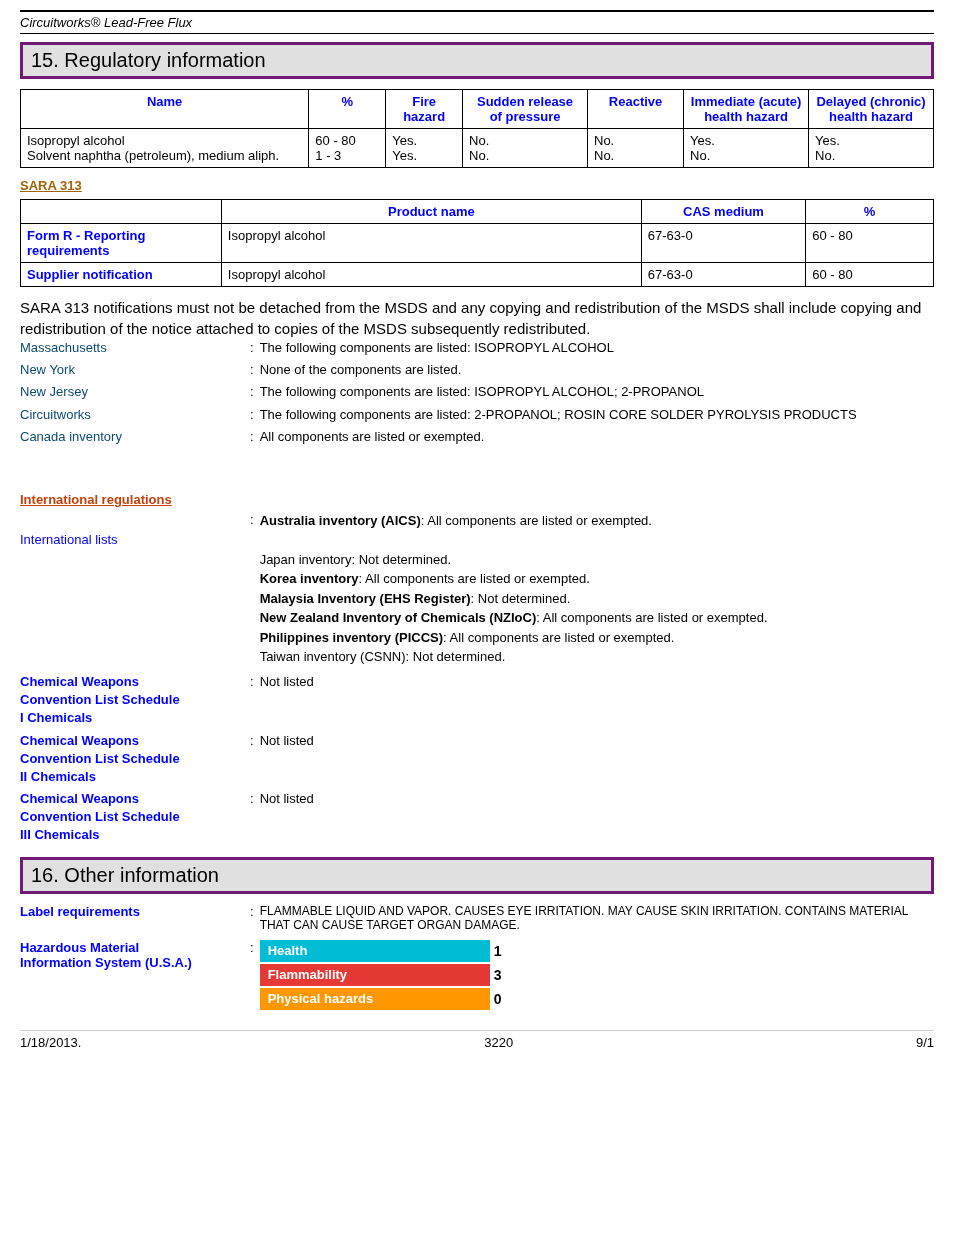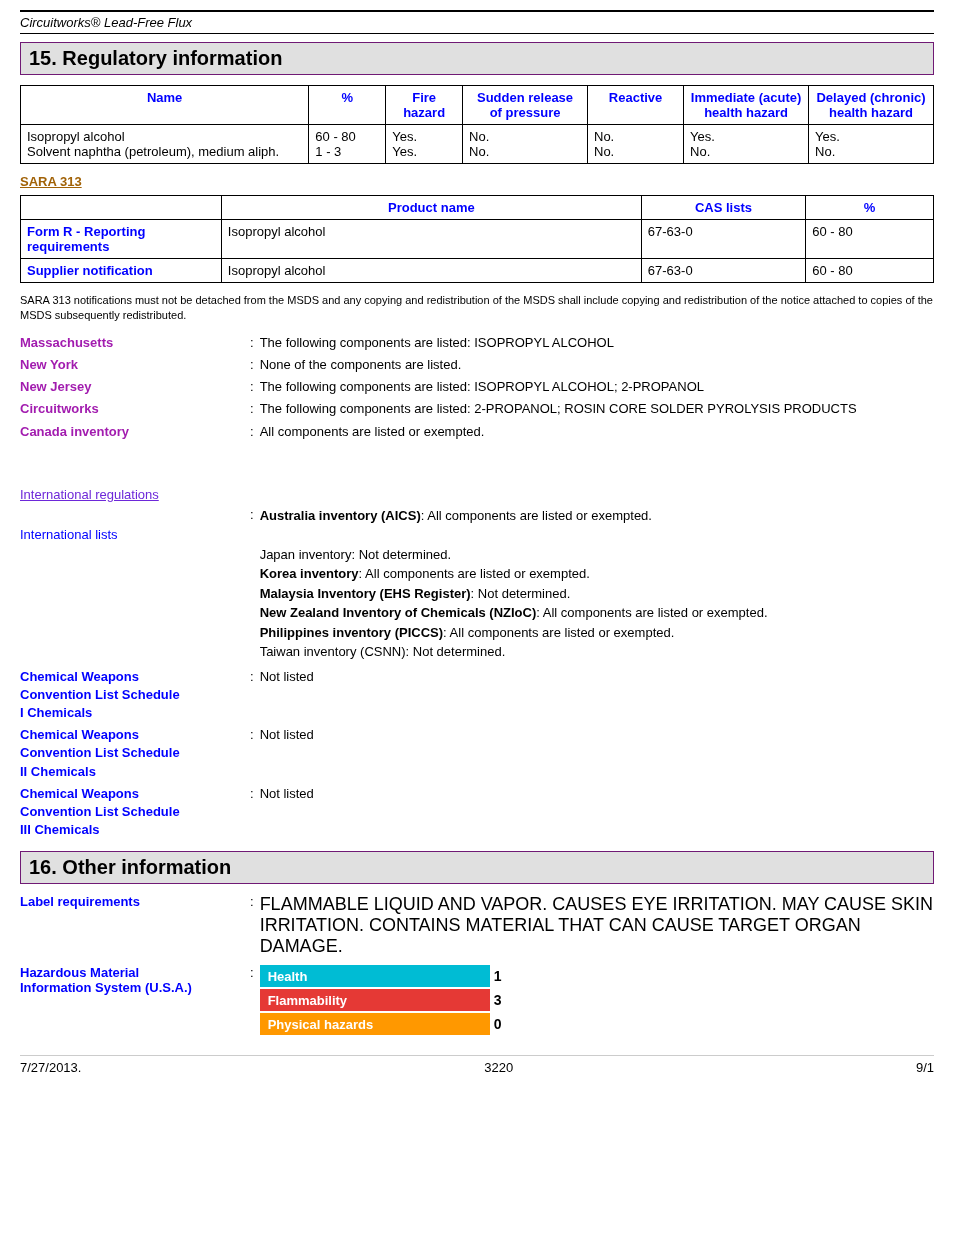--- a/index.html
+++ b/index.html
@@ -15,23 +15,23 @@
     .header-line {
       border-top: 2px solid #000;
       border-bottom: 1px solid #000;
       padding: 3px 0;
       margin-bottom: 8px;
       font-style: italic;
       font-size: 13px;
     }
     .section-title {
       font-size: 20px;
-      font-weight: bold;
+      font-weight: normal;
       background: #e0e0e0;
-      border: 1px solid #701a75;
+      border: 3px solid #701a75;
       padding: 4px 8px;
       margin-bottom: 10px;
     }
     .blue-link { color: #a16207; text-decoration: underline; cursor: pointer; }
 
     
     .reg-table {
       width: 100%;
       border-collapse: collapse;
       margin-bottom: 10px;
@@ -64,52 +64,51 @@
       background: #fff;
       color: #00f;
       font-weight: bold;
     }
     .sara-table td.row-label {
       color: #00f;
       font-weight: bold;
     }
 
     .sara-note {
-      font-size: 11px;
-      margin-bottom: 10px;
+      font-size: 15px;
       line-height: 1.4;
     }
 
     .state-regs-section {
       margin-bottom: 8px;
     }
     .state-regs-title {
       color: #00f;
       font-weight: bold;
       text-decoration: underline;
       margin-bottom: 4px;
       cursor: pointer;
     }
     .intl-regs-title {
-      color: #6d28d9;
-      font-weight: normal;
+      color: #c2410c;
+      font-weight: bold;
       text-decoration: underline;
       margin-bottom: 4px;
       cursor: pointer;
       margin-top: 46px;
     }
 
     .reg-row {
       display: flex;
       margin-bottom: 4px;
       line-height: 1.4;
     }
     .reg-row-label {
-      color: #a21caf;
-      font-weight: bold;
+      color: #0c4a6e;
+      font-weight: normal;
       min-width: 230px;
       flex-shrink: 0;
     }
     .reg-row-colon {
       margin-right: 6px;
       flex-shrink: 0;
     }
     .reg-row-value {
       flex: 1;
     }
@@ -151,21 +150,21 @@
       flex-shrink: 0;
     }
     .label-req-colon {
       margin-right: 6px;
       flex-shrink: 0;
     }
     .label-req-value {
       flex: 1;
       font-weight: normal;
       text-transform: uppercase;
-      font-size: 18px;
+      font-size: 12px;
     }
 
     .hmis-row {
       display: flex;
       margin-bottom: 4px;
       align-items: flex-start;
     }
     .hmis-label {
       color: #00f;
       font-weight: bold;
@@ -250,21 +249,21 @@
   </tbody>
 </table>
 
 <div class="blue-link" style="font-weight:bold; margin-bottom:6px;">SARA 313</div>
 
 <table class="sara-table">
   <thead>
     <tr>
       <th style="width:22%"></th>
       <th style="width:46%">Product name</th>
-      <th style="width:18%">CAS lists</th>
+      <th style="width:18%">CAS medium</th>
       <th style="width:14%">%</th>
     </tr>
   </thead>
   <tbody>
     <tr>
       <td class="row-label">Form R - Reporting requirements</td>
       <td>Isopropyl alcohol</td>
       <td>67-63-0</td>
       <td>60 - 80</td>
     </tr>
@@ -366,16 +365,16 @@
       </div>
       <div class="hmis-bar-row">
         <div class="hmis-bar physical">Physical hazards</div>
         <div class="hmis-num">0</div>
       </div>
     </div>
   </div>
 </div>
 
 <div class="footer">
-  <span>7/27/2013.</span>
+  <span>1/18/2013.</span>
   <span>3220</span>
   <span>9/1</span>
 </div>
 
 </body></html>

